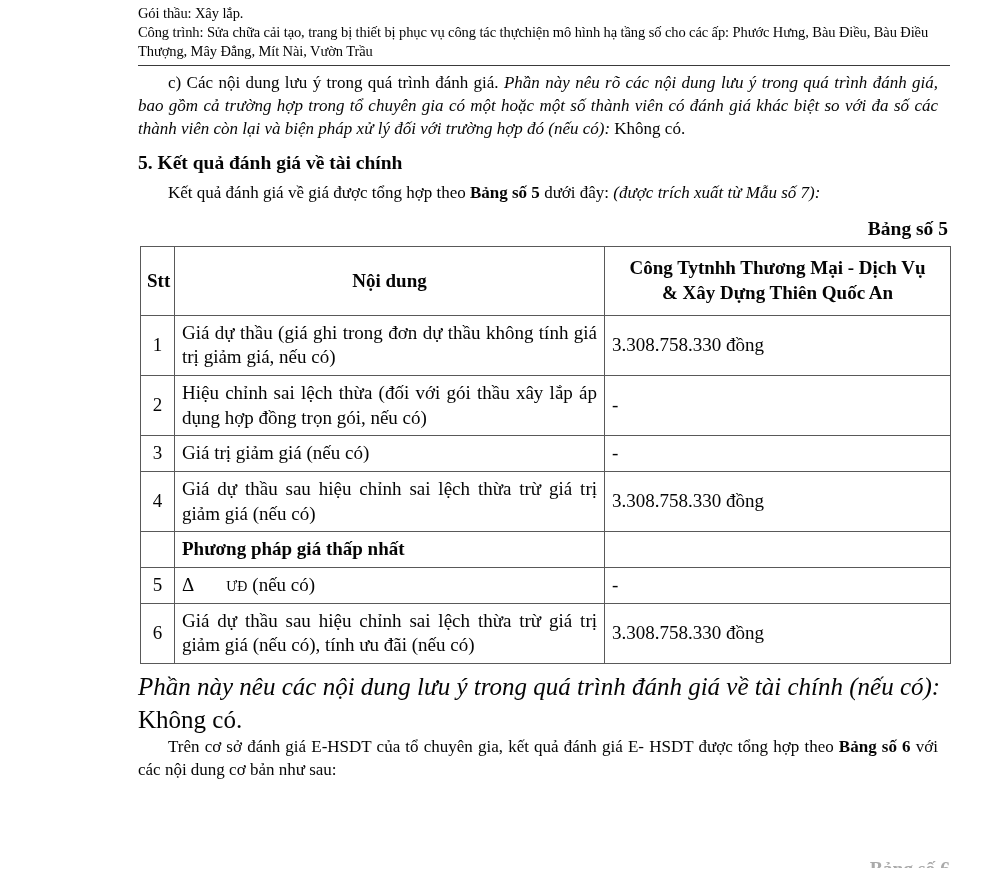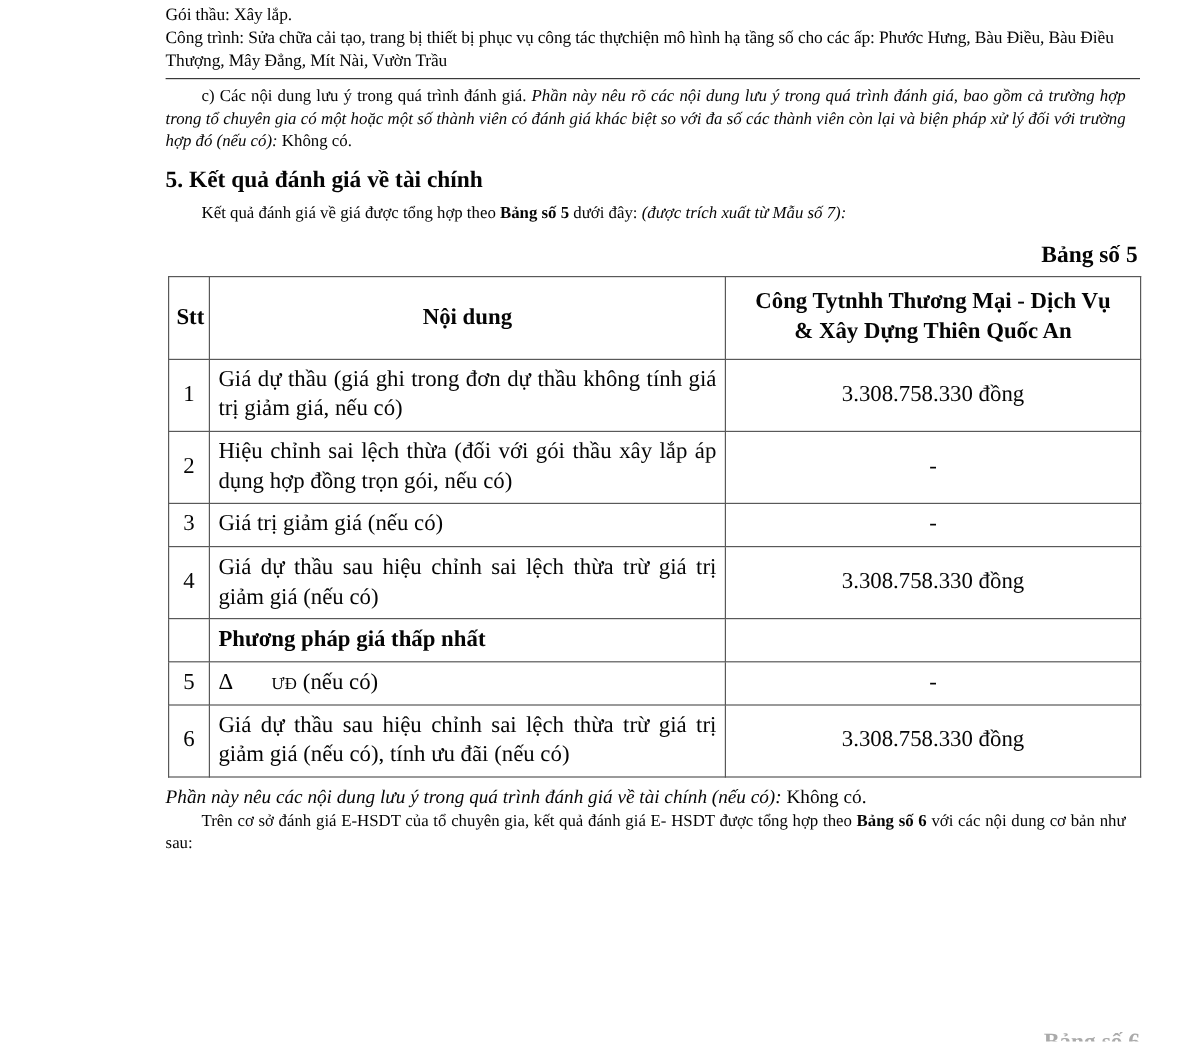--- a/index.html
+++ b/index.html
@@ -42,21 +42,21 @@
   .header-rule {
     border: 0;
     border-top: 1.4px solid #3a3a3a;
     margin: 4px 0 6px 0;
     width: 100%;
   }
 
   
   p.body {
     margin: 0 12px 2px 0;
-    font-size: 14px;
+    font-size: 17px;
     line-height: 1.33;
     text-align: justify;
     text-indent: 0;
   }
   p.body.indent {
     text-indent: 30px;
   }
   .ital { font-style: italic; }
   .bold { font-weight: bold; }
 
@@ -108,36 +108,36 @@
   td.desc {
     text-align: justify;
     text-align-last: left;
     vertical-align: middle;
   }
   td.desc.bold-row {
     font-weight: bold;
     text-align: center;
   }
   td.val {
-    text-align: center;
+    text-align: left;
     vertical-align: middle;
     white-space: nowrap;
   }
   .hdr-line { display: block; }
 
   .sub-ud {
     font-size: 14px;
     vertical-align: baseline;
     letter-spacing: 0.2px;
     margin-left: 32px;
   }
 
   p.after-table {
     margin: 7px 0 0 0;
-    font-size: 16px;
+    font-size: 25px;
     line-height: 1.3;
     font-style: italic;
   }
   p.after-table .roman { font-style: normal; }
 
   .bottom-fade {
     position: absolute;
     left: 760px;
     top: 858px;
     width: 190px;

